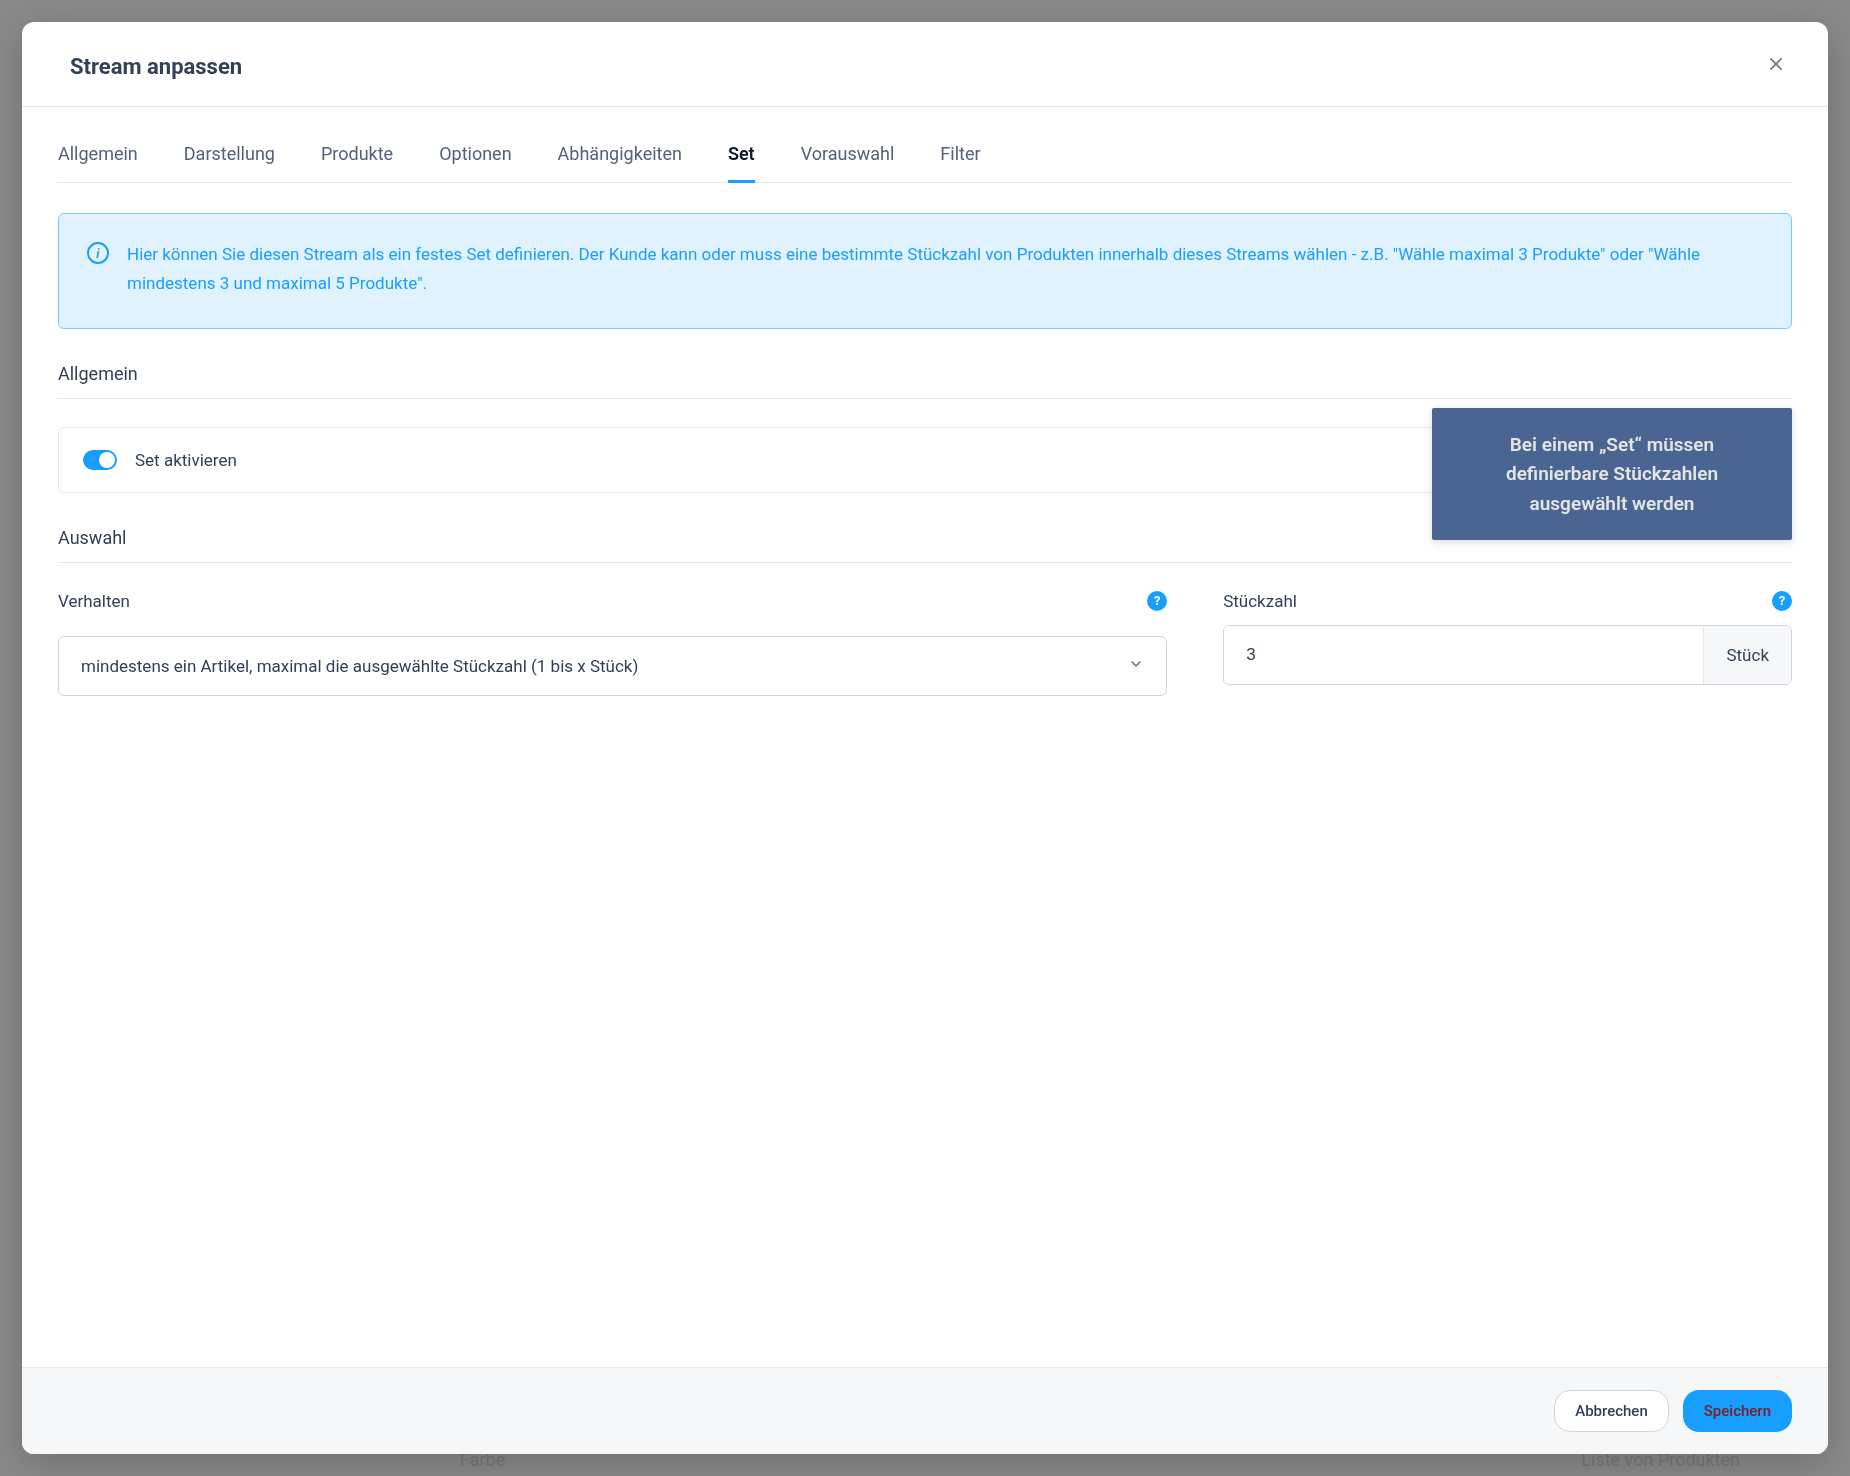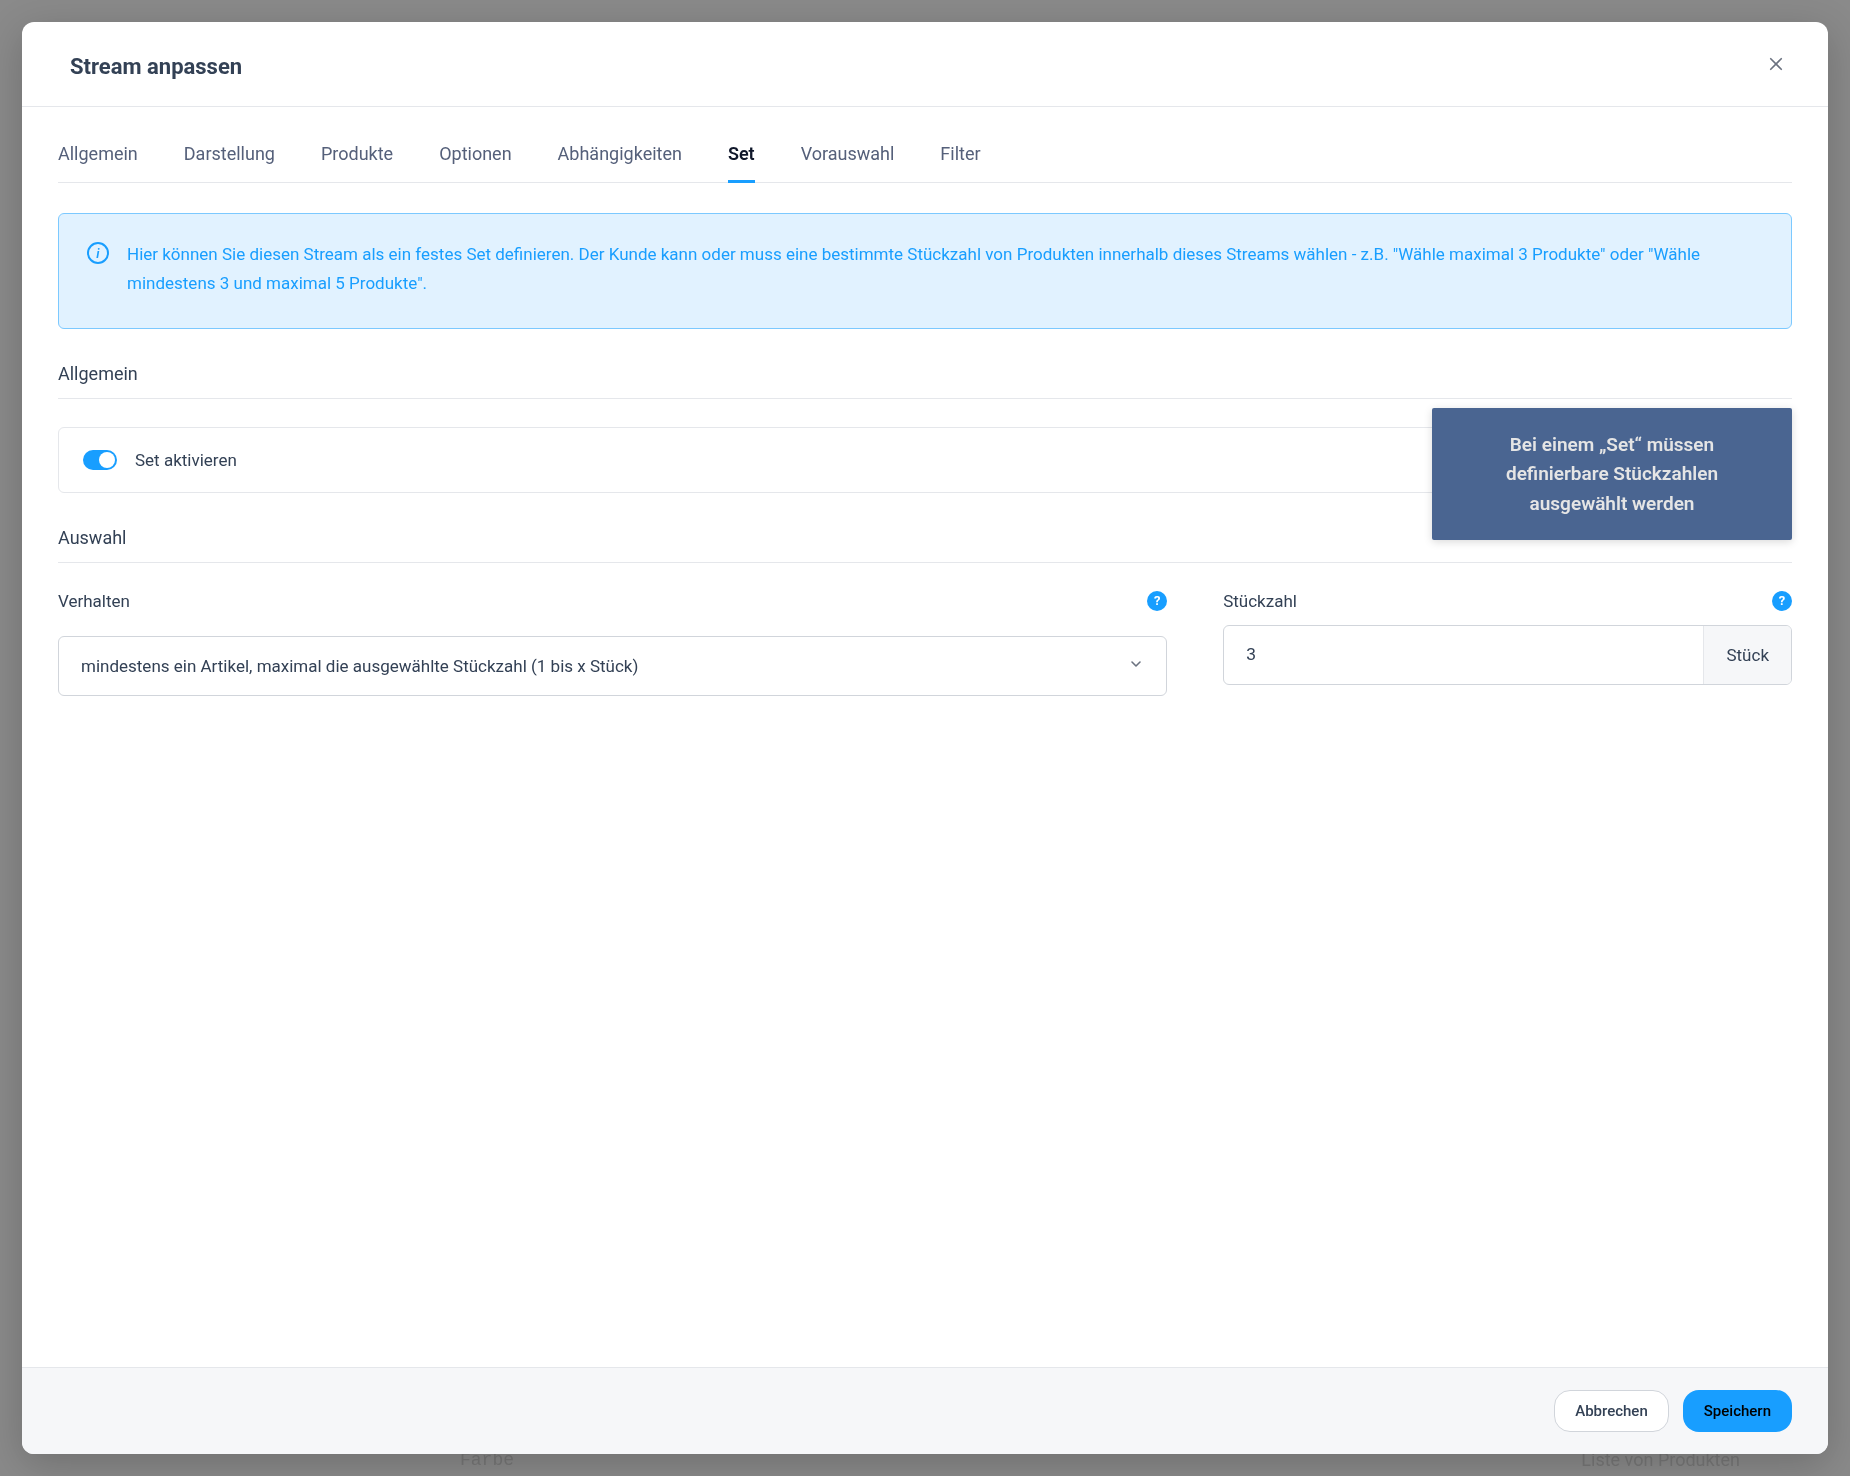--- a/index.html
+++ b/index.html
@@ -263,31 +263,31 @@
     display: flex; align-items: center; justify-content: center;
     border: 1px solid transparent;
   }
   .btn-secondary {
     background: #fff;
     border-color: #d1d5db;
     color: #334155;
   }
   .btn-primary {
     background: #189eff;
-    color: #000000;
+    color: #7f1d1d;
   }
 
   
   .bg-hint1, .bg-hint2 {
     position: absolute;
     color: #6b6b6b;
     font-size: 18px;
     opacity: 0.6;
   }
-  .bg-hint1 { bottom: 6px; left: 460px; font-family: Liberation Mono, monospace; }
+  .bg-hint1 { bottom: 6px; left: 460px; }
   .bg-hint2 { bottom: 6px; right: 110px; }
 </style>
 </head>
 <body>
 
 <div class="backdrop">
   <span class="bg-hint1">Farbe</span>
   <span class="bg-hint2">Liste von Produkten</span>
 </div>
 

